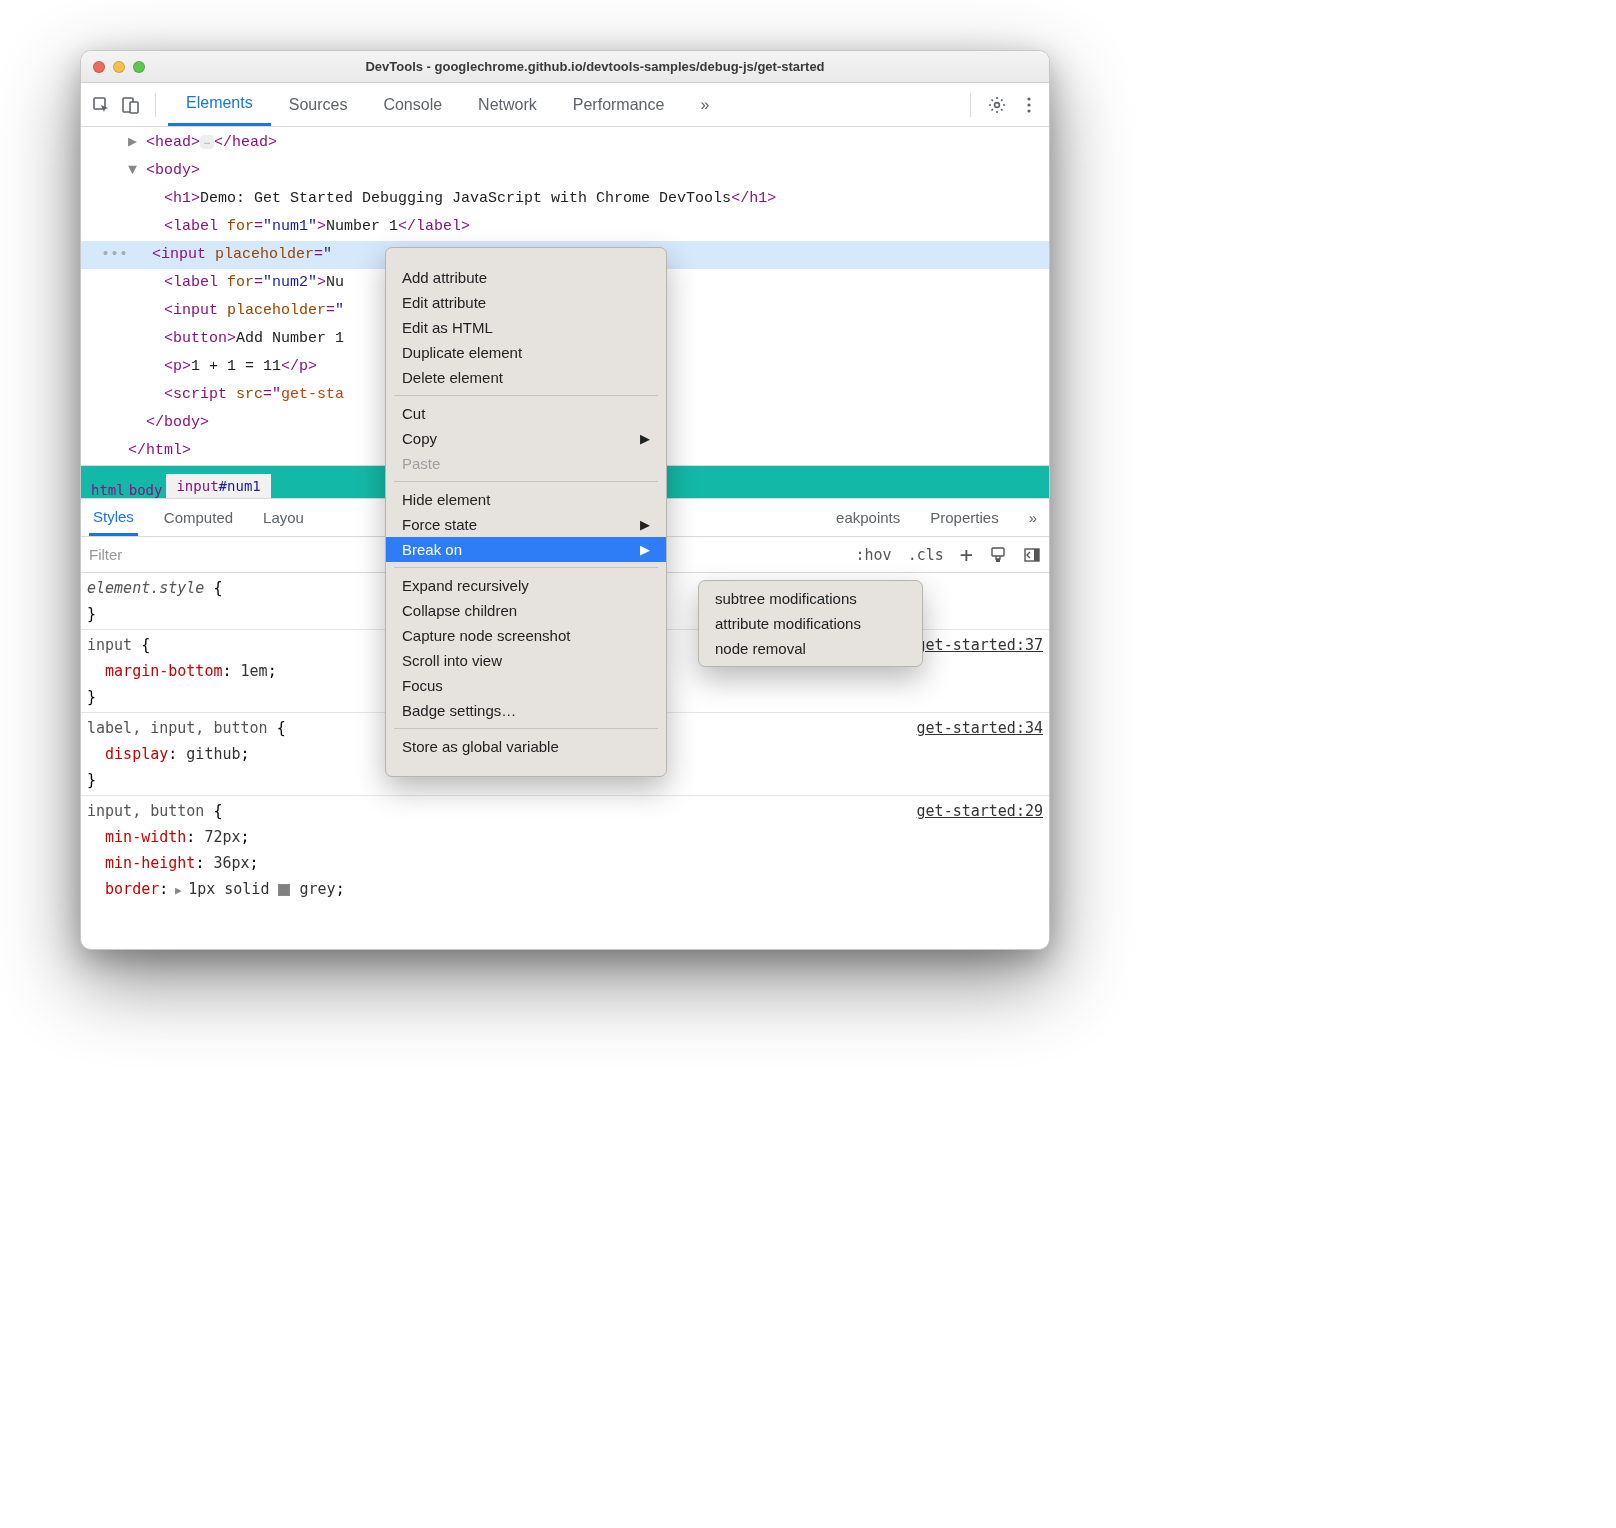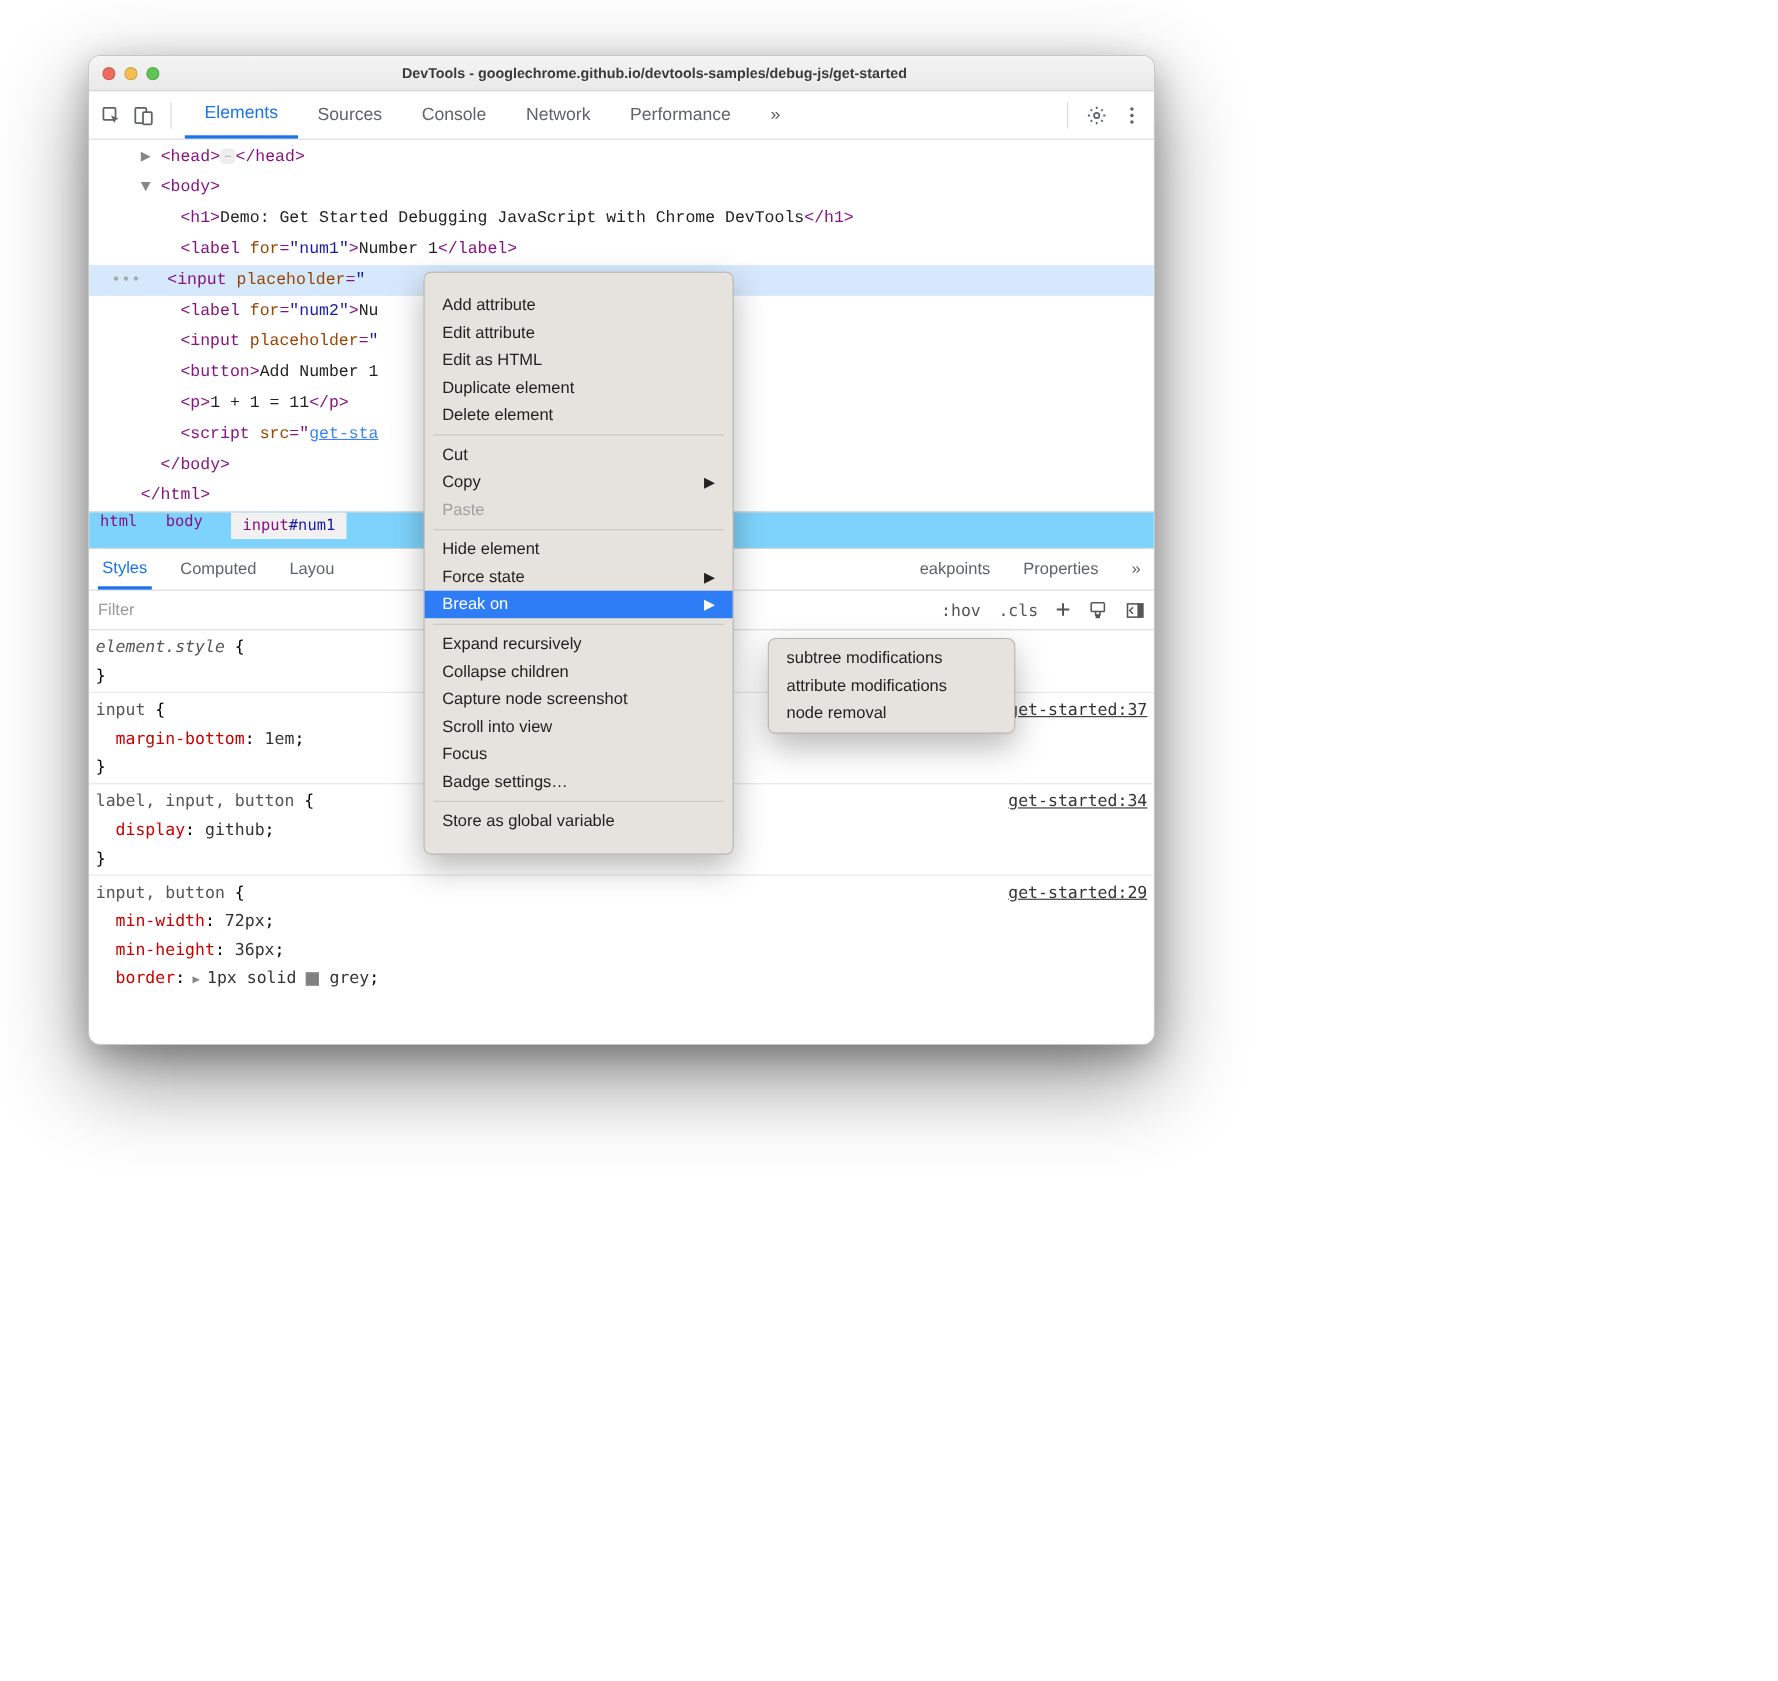--- a/index.html
+++ b/index.html
@@ -66,33 +66,33 @@
     padding: 2px 0 0 0;
     overflow:hidden;
   }
   .dom-line{white-space:pre;padding-left:20px;}
   .dom-line.sel{background:#d6e8fb;}
   .dom-line .ellipsis{color:#aaa;margin-right:6px;}
   .tag{color:#881280;}
   .attr-name{color:#994500;}
   .attr-val{color:#1a1aa6;}
   .text-node{color:#222;}
-  .url{color:#3b82f6;text-decoration:underline;text-align:center;}
+  .url{color:#c2410c;text-align:center;}
   .tree-toggle{color:#888;}
   .badge-dots{
     display:inline-block;width:14px;height:14px;border-radius:4px;
     background:#eee;color:#888;font-size:10px;text-align:center;line-height:13px;
     vertical-align:middle;
   }
   
   .breadcrumb{
     border-top:1px solid #d9d9d9;border-bottom:1px solid #d9d9d9;
-    height:34px;display:flex;align-items:flex-start;padding:0 10px;gap:26px;
+    height:34px;display:flex;align-items:flex-end;padding:0 10px;gap:4px;
     font-family: Menlo, Monaco, monospace;font-size:14px;color:#881280;
-    background:#7dd3fc;
+    background:#14b8a6;
   }
   .crumb{cursor:pointer;}
   .crumb.active{background:#f1f1f1;padding:4px 10px;border-radius:0;}
   .crumb .id{color:#1a1aa6;}
   
   .styles-tabs{
     height:38px;border-bottom:1px solid #d9d9d9;display:flex;align-items:center;
     padding:0 8px;gap:22px;font-size:15px;color:#5f6368;
   }
   .styles-tab{padding:0 4px;height:100%;display:flex;align-items:center;cursor:pointer;}

